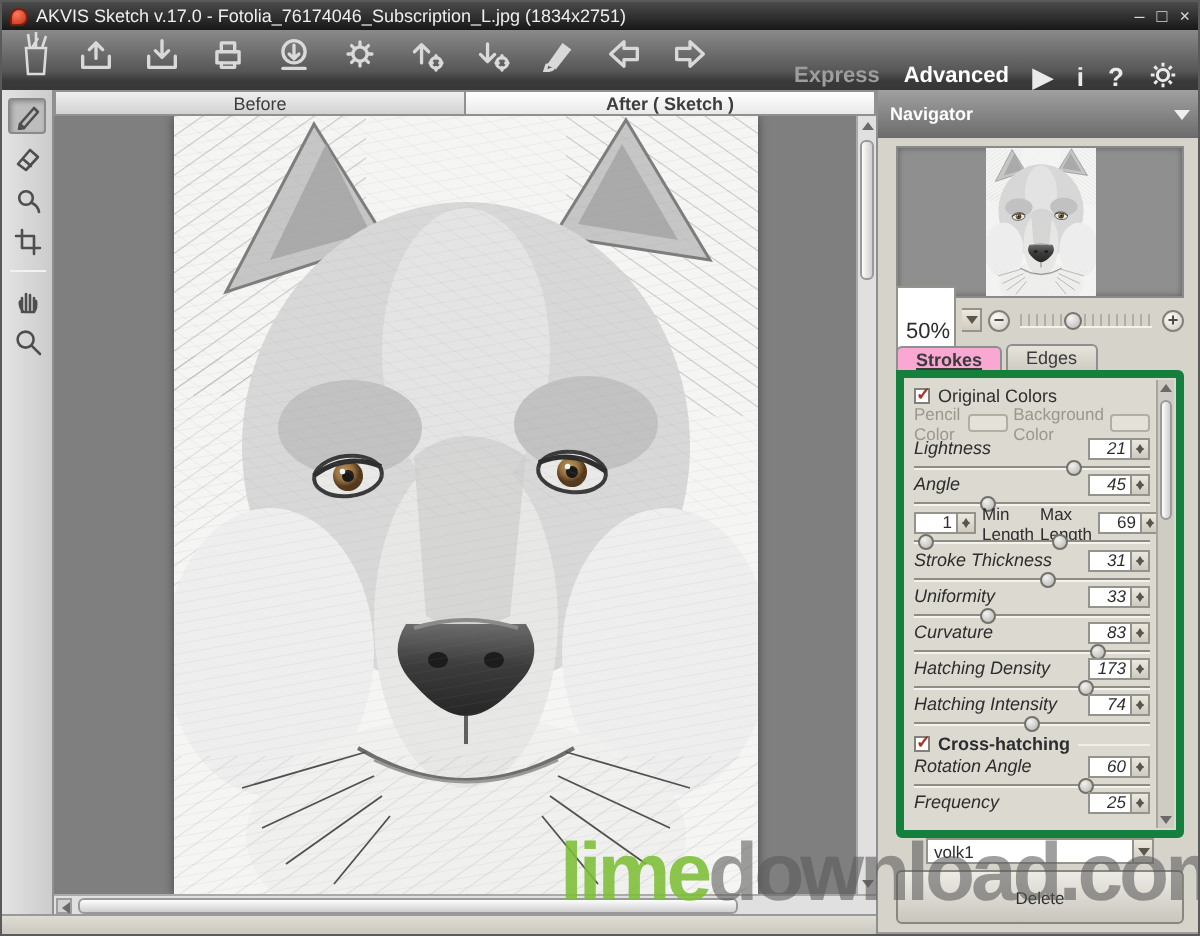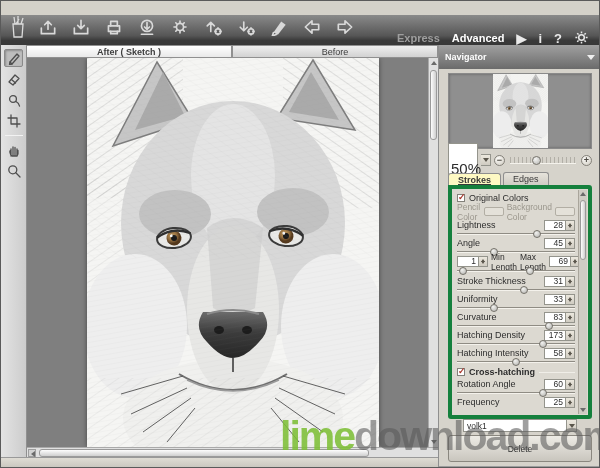--- a/index.html
+++ b/index.html
@@ -50,49 +50,49 @@
   
   .rpanel{position:absolute;left:437px;top:44px;width:163px;height:424px;background:#d6d3cb;border-left:1px solid #8f8f8f;
     font-size:9px;color:#2d2d2d;display:flex;flex-direction:column;}
   .navhead{height:13px;flex:0 0 auto;background:linear-gradient(#a0a0a0,#6b6b6b);color:#fff;font-weight:bold;
     display:flex;align-items:center;padding:12px 6px;}
   .navhead .dd{margin-left:auto;width:0;height:0;border-left:4px solid transparent;border-right:4px solid transparent;border-top:5px solid #efefef;}
   .navthumb-wrap{flex:0 0 auto;margin:4px 9px 2px;height:76px;border:1px solid #8a8a8a;background:#8f8f8f;
     box-shadow:inset 0 0 3px rgba(0,0,0,.35);display:flex;justify-content:center;}
   .navthumb-wrap svg{background:#f5f5f3;}
   .zoomrow{flex:0 0 auto;height:18px;display:flex;align-items:center;padding:0 9px;gap:3px;}
-  .zoomfield{width:30px;height:12px;background:#fff;border:1px solid #94948c;text-align:right;padding:16px 2px;font-size:15px;}
+  .zoomfield{width:30px;height:12px;background:#fff;border:1px solid #94948c;text-align:right;padding:16px 2px;font-size:11px;}
   .zoombtn{width:10px;height:12px;background:linear-gradient(#ece8de,#cfcbc1);border:1px solid #94948c;border-left:none;
     display:flex;align-items:center;justify-content:center;}
   .zoombtn i{width:0;height:0;border-left:3px solid transparent;border-right:3px solid transparent;border-top:4px solid #5a564c;}
   .zcirc{width:11px;height:11px;border-radius:50%;border:1px solid #84817a;background:radial-gradient(circle at 35% 30%,#fbfaf7,#cfcbc1);
     display:flex;align-items:center;justify-content:center;font-size:9px;color:#4c4942;line-height:9px;font-weight:bold;}
   .zslider{flex:1;position:relative;height:11px;margin:0 2px;
     background:repeating-linear-gradient(90deg,#b2afa7 0 1px,transparent 1px 4px);background-size:100% 6px;background-position:0 2px;background-repeat:no-repeat;}
   .zline{position:absolute;left:0;right:0;top:8px;height:1px;background:#8f8c84;border-bottom:1px solid #f4f2ec;}
   .zthumb{position:absolute;top:1px;width:9px;height:9px;border-radius:50%;background:radial-gradient(circle at 35% 30%,#f4f4f2,#b4b4b0);border:1px solid #76736c;}
   
   .settabs{flex:0 0 auto;display:flex;gap:2px;margin:3px 9px 0;}
   .settab{padding:1px 9px 1px;border:1px solid #8f8f8f;border-bottom:none;border-radius:3px 3px 0 0;
     background:linear-gradient(#e6e3db,#cfccc4);font-size:9px;color:#3a3a3a;}
-  .settab.active{font-weight:bold;background:#fef9c3;position:relative;top:1px;text-decoration:underline;}
+  .settab.active{font-weight:bold;background:#f9a8d4;position:relative;top:1px;text-decoration:underline;}
   .setbox{flex:0 0 auto;margin:0 9px;height:234px;border:4px solid #15803d;background:#dcd9d1;position:relative;
     border-radius:0 3px 3px 3px;overflow:hidden;}
   .setcontent{position:absolute;left:5px;right:13px;top:2px;}
   .setscroll{position:absolute;right:1px;top:1px;bottom:1px;width:9px;background:#cfccc4;border-left:1px solid #a9a59b;}
   .setscroll .vthumb{left:1px;top:10px;width:6px;height:60px;}
   .cbrow{display:flex;align-items:center;gap:4px;height:13px;}
   .cb{width:8px;height:8px;background:#fff;border:1px solid #82807a;position:relative;flex:0 0 auto;}
   .cb::after{content:"✓";position:absolute;left:0px;top:-3px;font-size:9px;color:#a8352a;font-weight:bold;}
   .cblabel{font-size:9px;}
   .bold{font-weight:bold;}
   .colorrow{display:flex;align-items:center;gap:3px;height:15px;color:#9b978d;font-size:8.5px;justify-content:space-between;}
   .sw{width:20px;height:9px;border:1px solid #b2aea4;background:#e4e1d9;border-radius:2px;flex:0 0 auto;}
   .srow{height:18px;position:relative;}
-  .srow .lab{display:flex;justify-content:space-between;align-items:center;height:12px;font-size:9px;}
+  .srow .lab{display:flex;justify-content:space-between;height:12px;font-size:9px;font-style:italic;}
   .valbox{display:flex;height:11px;}
   .val{width:22px;background:#fff;border:1px solid #94948c;text-align:right;font-size:8.5px;padding:0 2px;line-height:9px;}
   .spin{width:9px;background:linear-gradient(#ece8de,#cfcbc1);border:1px solid #94948c;border-left:none;position:relative;}
   .spin::before{content:"";position:absolute;left:2px;top:2px;border-left:2.5px solid transparent;border-right:2.5px solid transparent;border-bottom:3px solid #5a564c;}
   .spin::after{content:"";position:absolute;left:2px;bottom:2px;border-left:2.5px solid transparent;border-right:2.5px solid transparent;border-top:3px solid #5a564c;}
   .track{position:relative;height:2px;margin-top:2px;border-top:1px solid #8f8c84;border-bottom:1px solid #f4f2ec;}
   .thumb{position:absolute;top:-4px;width:8px;height:8px;border-radius:50%;
     background:radial-gradient(circle at 35% 30%,#f2f2f0,#b2b2ae);border:1px solid #74716a;}
   .mmrow{height:20px;}
   .mmtop{display:flex;align-items:center;height:13px;gap:3px;font-size:8.5px;}
@@ -206,20 +206,29 @@
             <path d="M184 350 L212 384"></path>
         </g>
 
         <rect width="292" height="389" fill="url(#fur)" opacity="0.18"></rect>
         <rect width="292" height="200" fill="url(#ph2)" opacity="0.10"></rect>
         <rect y="320" width="292" height="69" fill="url(#ph1)" opacity="0.20"></rect>
       </symbol>
     </defs>
   </svg>
 
+  <div class="titlebar">
+    <span class="applogo"></span>
+    <span class="ttl">AKVIS Sketch v.17.0 - Fotolia_76174046_Subscription_L.jpg (1834x2751)</span>
+    <span class="winctl">
+      <span>–</span>
+      <span>□</span>
+      <span>×</span>
+    </span>
+  </div>
 
   <div class="toolbar">
     <span class="cup">
       <svg width="22" height="24" viewBox="0 0 22 24">
         <path d="M6 9 L16 9 L15 22 L7 22 Z"></path>
         <path d="M8 9 L7 2 M11 9 L11 1 M14 9 L16 3 M9 9 L12 4"></path>
       </svg>
     </span>
     <span class="tbtn">
       <svg width="20" height="18" viewBox="0 0 18 16">
@@ -331,22 +340,22 @@
     </span>
     <span class="tool">
       <svg width="14" height="14" viewBox="0 0 14 14">
           <circle cx="5.8" cy="5.8" r="4"></circle>
           <path d="M8.8 8.8 L13 13"></path>
         </svg>
     </span>
   </div>
 
   <div class="tabbar">
+    <span class="tab">Before</span>
     <span class="tab active">After ( Sketch )</span>
-    <span class="tab">Before</span>
   </div>
 
   <div class="canvas">
     <div class="artwork">
       <svg width="292" height="389" viewBox="0 0 292 389">
           <use href="#dogart"></use>
         </svg>
     </div>
     <div class="vscroll">
       <span class="sarrow uparr" style="left:2px;top:3px;"></span>
@@ -401,21 +410,21 @@
           <span>Pencil Color</span>
           <span class="sw"></span>
           <span style="margin-left:auto">Background Color</span>
           <span class="sw"></span>
         </div>
 
         <div class="srow">
           <div class="lab">
               <span>Lightness</span>
             <span class="valbox">
-                <span class="val">28</span>
+                <span class="val">21</span>
                 <span class="spin"></span>
               </span>
             </div>
           <div class="track">
               <span class="thumb" style="left: calc(68% - 4px);"></span>
             </div>
         </div>
         <div class="srow">
           <div class="lab">
               <span>Angle</span>
@@ -493,21 +502,21 @@
               </span>
             </div>
           <div class="track">
               <span class="thumb" style="left: calc(73% - 4px);"></span>
             </div>
         </div>
         <div class="srow">
           <div class="lab">
               <span>Hatching Intensity</span>
             <span class="valbox">
-                <span class="val">58</span>
+                <span class="val">74</span>
                 <span class="spin"></span>
               </span>
             </div>
           <div class="track">
               <span class="thumb" style="left: calc(50% - 4px);"></span>
             </div>
         </div>
 
         <div class="xhead">
           <span class="cb"></span>

